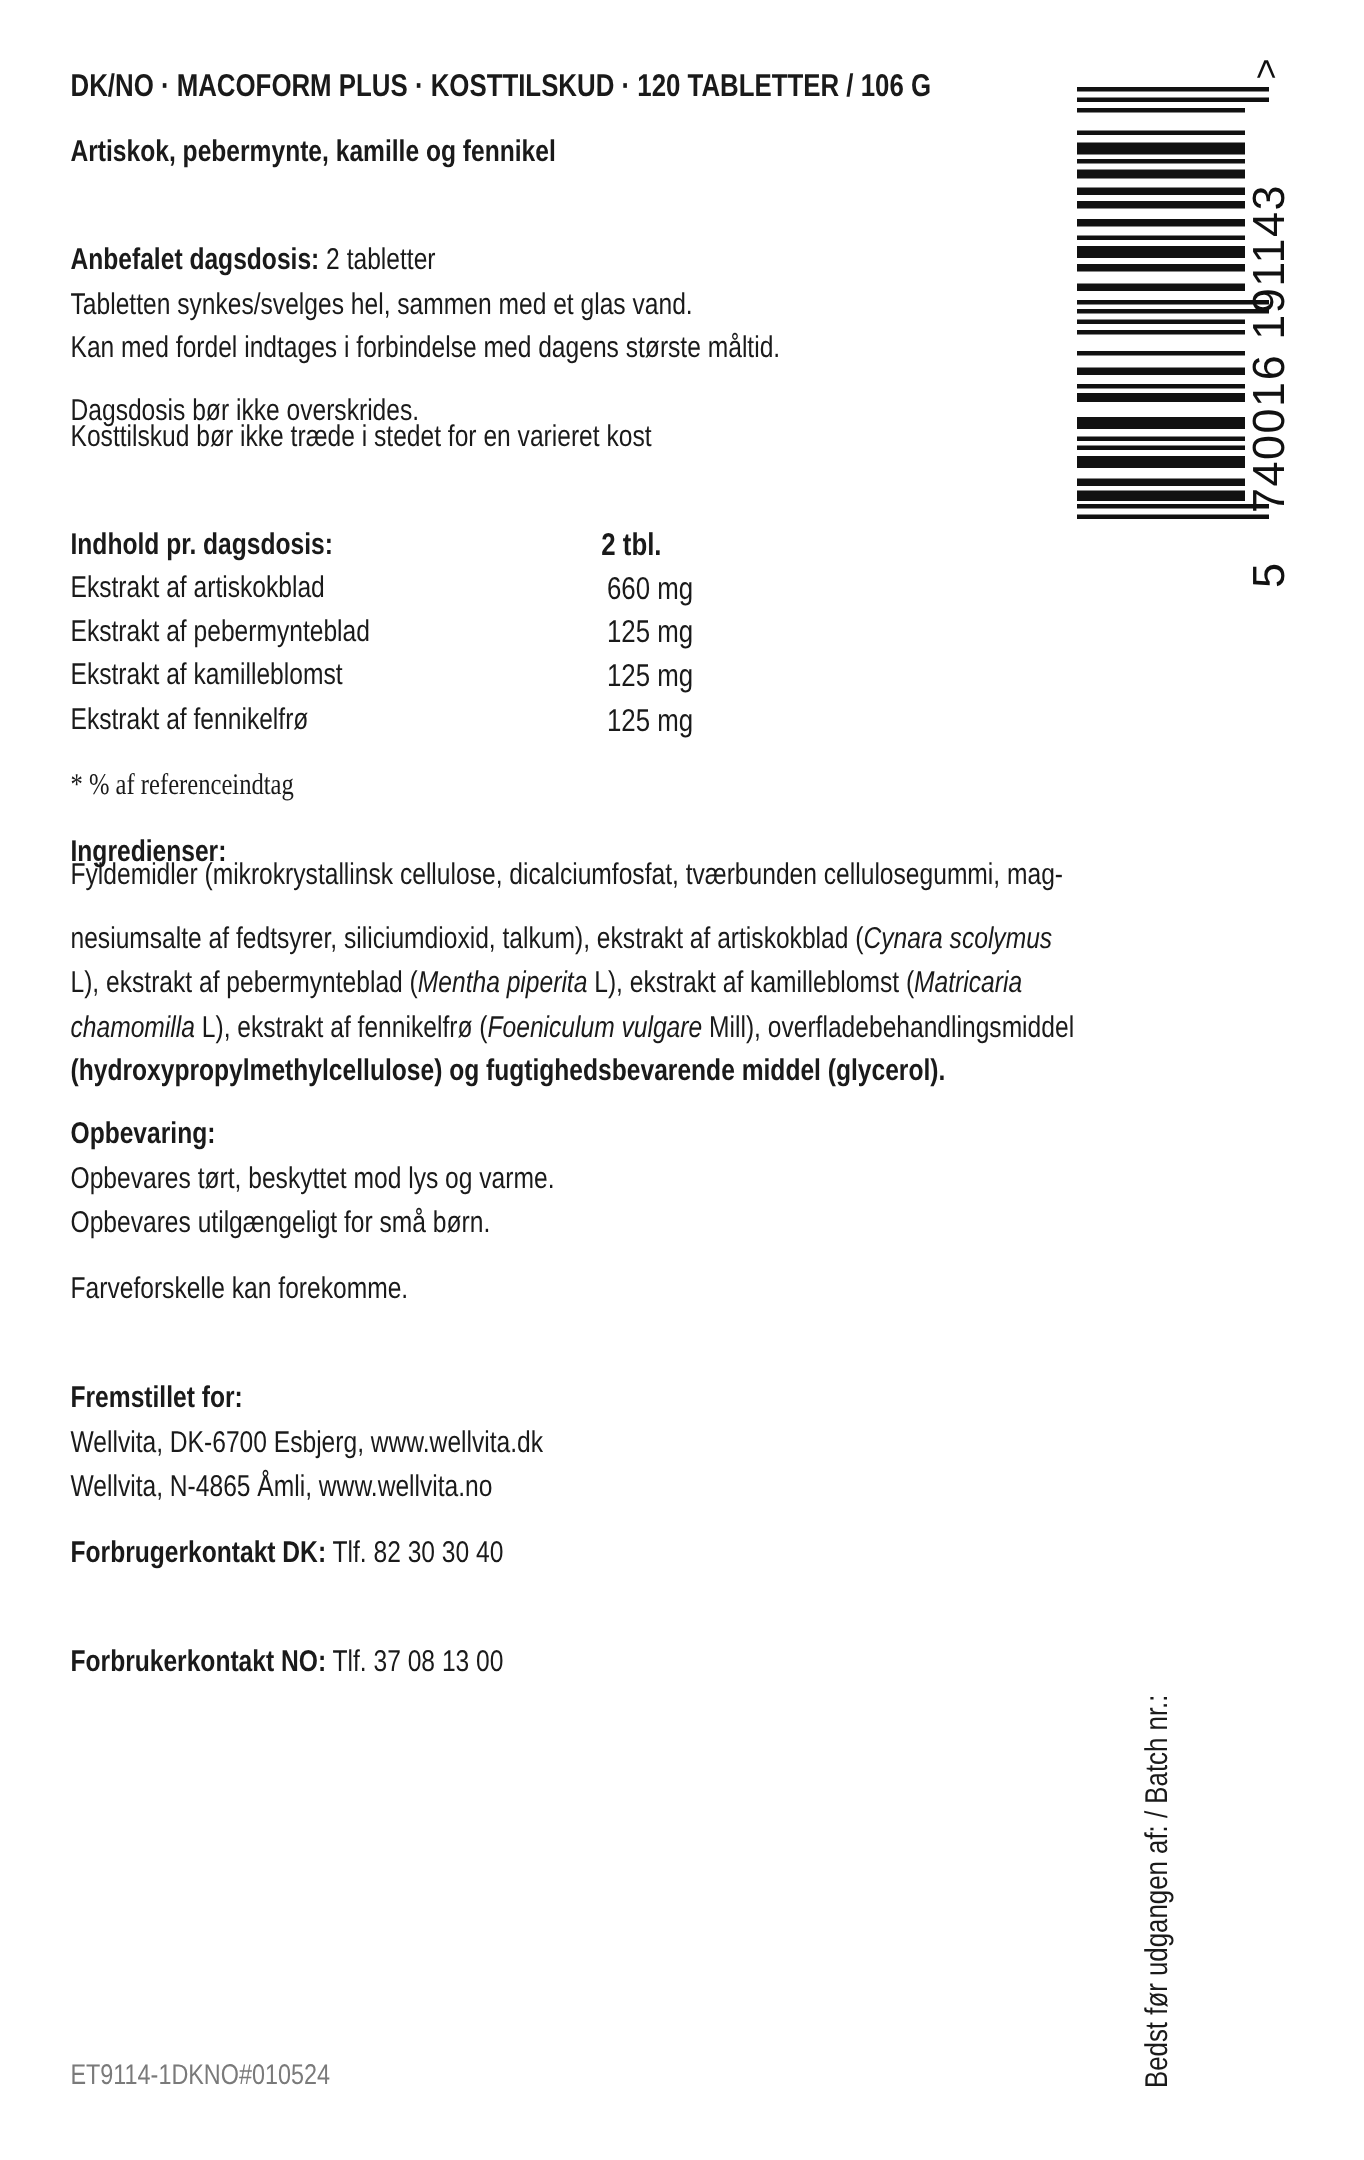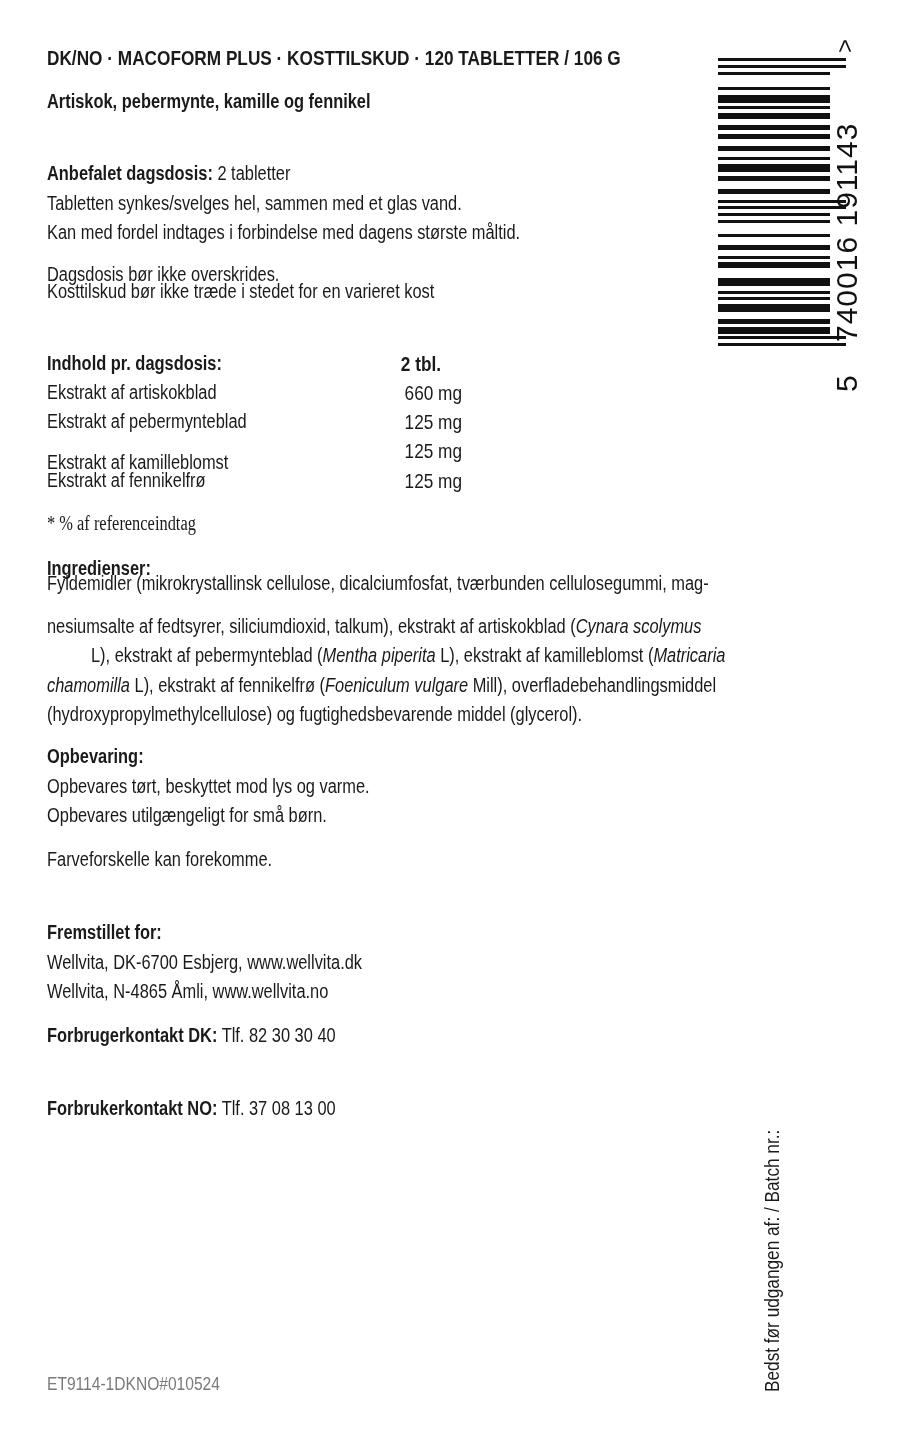--- a/index.html
+++ b/index.html
@@ -32,34 +32,34 @@
 <div>
   <div class="line b" style="top:349px;"><span class="cond">Indhold pr. dagsdosis:</span></div>
   <div class="tbl-right b" style="top:349px;"><span class="cond">2 tbl.</span></div>
 
   <div class="line" style="top:378px;"><span class="cond">Ekstrakt af artiskokblad</span></div>
   <div class="tbl-right" style="top:378px;"><span class="cond">660 mg</span></div>
 
   <div class="line" style="top:407px;"><span class="cond">Ekstrakt af pebermynteblad</span></div>
   <div class="tbl-right" style="top:407px;"><span class="cond">125 mg</span></div>
 
-  <div class="line" style="top:448px;"><span class="cond">Ekstrakt af kamilleblomst</span></div>
+  <div class="line" style="top:436px;"><span class="cond">Ekstrakt af kamilleblomst</span></div>
   <div class="tbl-right" style="top:436px;"><span class="cond">125 mg</span></div>
 
   <div class="line" style="top:466px;"><span class="cond">Ekstrakt af fennikelfrø</span></div>
   <div class="tbl-right" style="top:466px;"><span class="cond">125 mg</span></div>
 </div>
 <div class="line" style="top:509px;font-family:Liberation Serif, serif;"><span class="cond">* % af referenceindtag</span></div>
 
 <div class="line b" style="top:554px;"><span class="cond">Ingredienser:</span></div>
 <div class="line" style="top:569px;"><span class="cond">Fyldemidler (mikrokrystallinsk cellulose, dicalciumfosfat, tværbunden cellulosegummi, mag-</span></div>
 <div class="line" style="top:612px;"><span class="cond"><span>nesiumsalte af fedtsyrer, siliciumdioxid, talkum), ekstrakt af artiskokblad (</span><span class="i">Cynara scolymus</span></span></div>
-<div class="line" style="top:641px;margin-left:44px;"><span class="cond"><span>L), ekstrakt af pebermynteblad (</span><span class="i">Mentha piperita</span><span> L), ekstrakt af kamilleblomst (</span><span class="i">Matricaria</span></span></div>
+<div class="line" style="top:641px;"><span class="cond"><span>L), ekstrakt af pebermynteblad (</span><span class="i">Mentha piperita</span><span> L), ekstrakt af kamilleblomst (</span><span class="i">Matricaria</span></span></div>
 <div class="line" style="top:671px;"><span class="cond"><span class="i">chamomilla</span><span> L), ekstrakt af fennikelfrø (</span><span class="i">Foeniculum vulgare</span><span> Mill), overfladebehandlingsmiddel</span></span></div>
-<div class="line" style="top:700px;"><span class="cond">(hydroxypropylmethylcellulose) og fugtighedsbevarende middel (glycerol).</span></div>
+<div class="line" style="top:700px;font-weight:bold;"><span class="cond">(hydroxypropylmethylcellulose) og fugtighedsbevarende middel (glycerol).</span></div>
 
 <div class="line b" style="top:742px;"><span class="cond">Opbevaring:</span></div>
 <div class="line" style="top:772px;"><span class="cond">Opbevares tørt, beskyttet mod lys og varme.</span></div>
 <div class="line" style="top:801px;"><span class="cond">Opbevares utilgængeligt for små børn.</span></div>
 <div class="line" style="top:845px;"><span class="cond">Farveforskelle kan forekomme.</span></div>
 
 <div class="line b" style="top:918px;"><span class="cond">Fremstillet for:</span></div>
 <div class="line" style="top:948px;"><span class="cond">Wellvita, DK-6700 Esbjerg, www.wellvita.dk</span></div>
 <div class="line" style="top:977px;"><span class="cond">Wellvita, N-4865 Åmli, www.wellvita.no</span></div>
 <div class="line" style="top:1021px;"><span class="cond"><span class="b">Forbrugerkontakt DK:</span><span> Tlf. 82 30 30 40</span></span></div>

